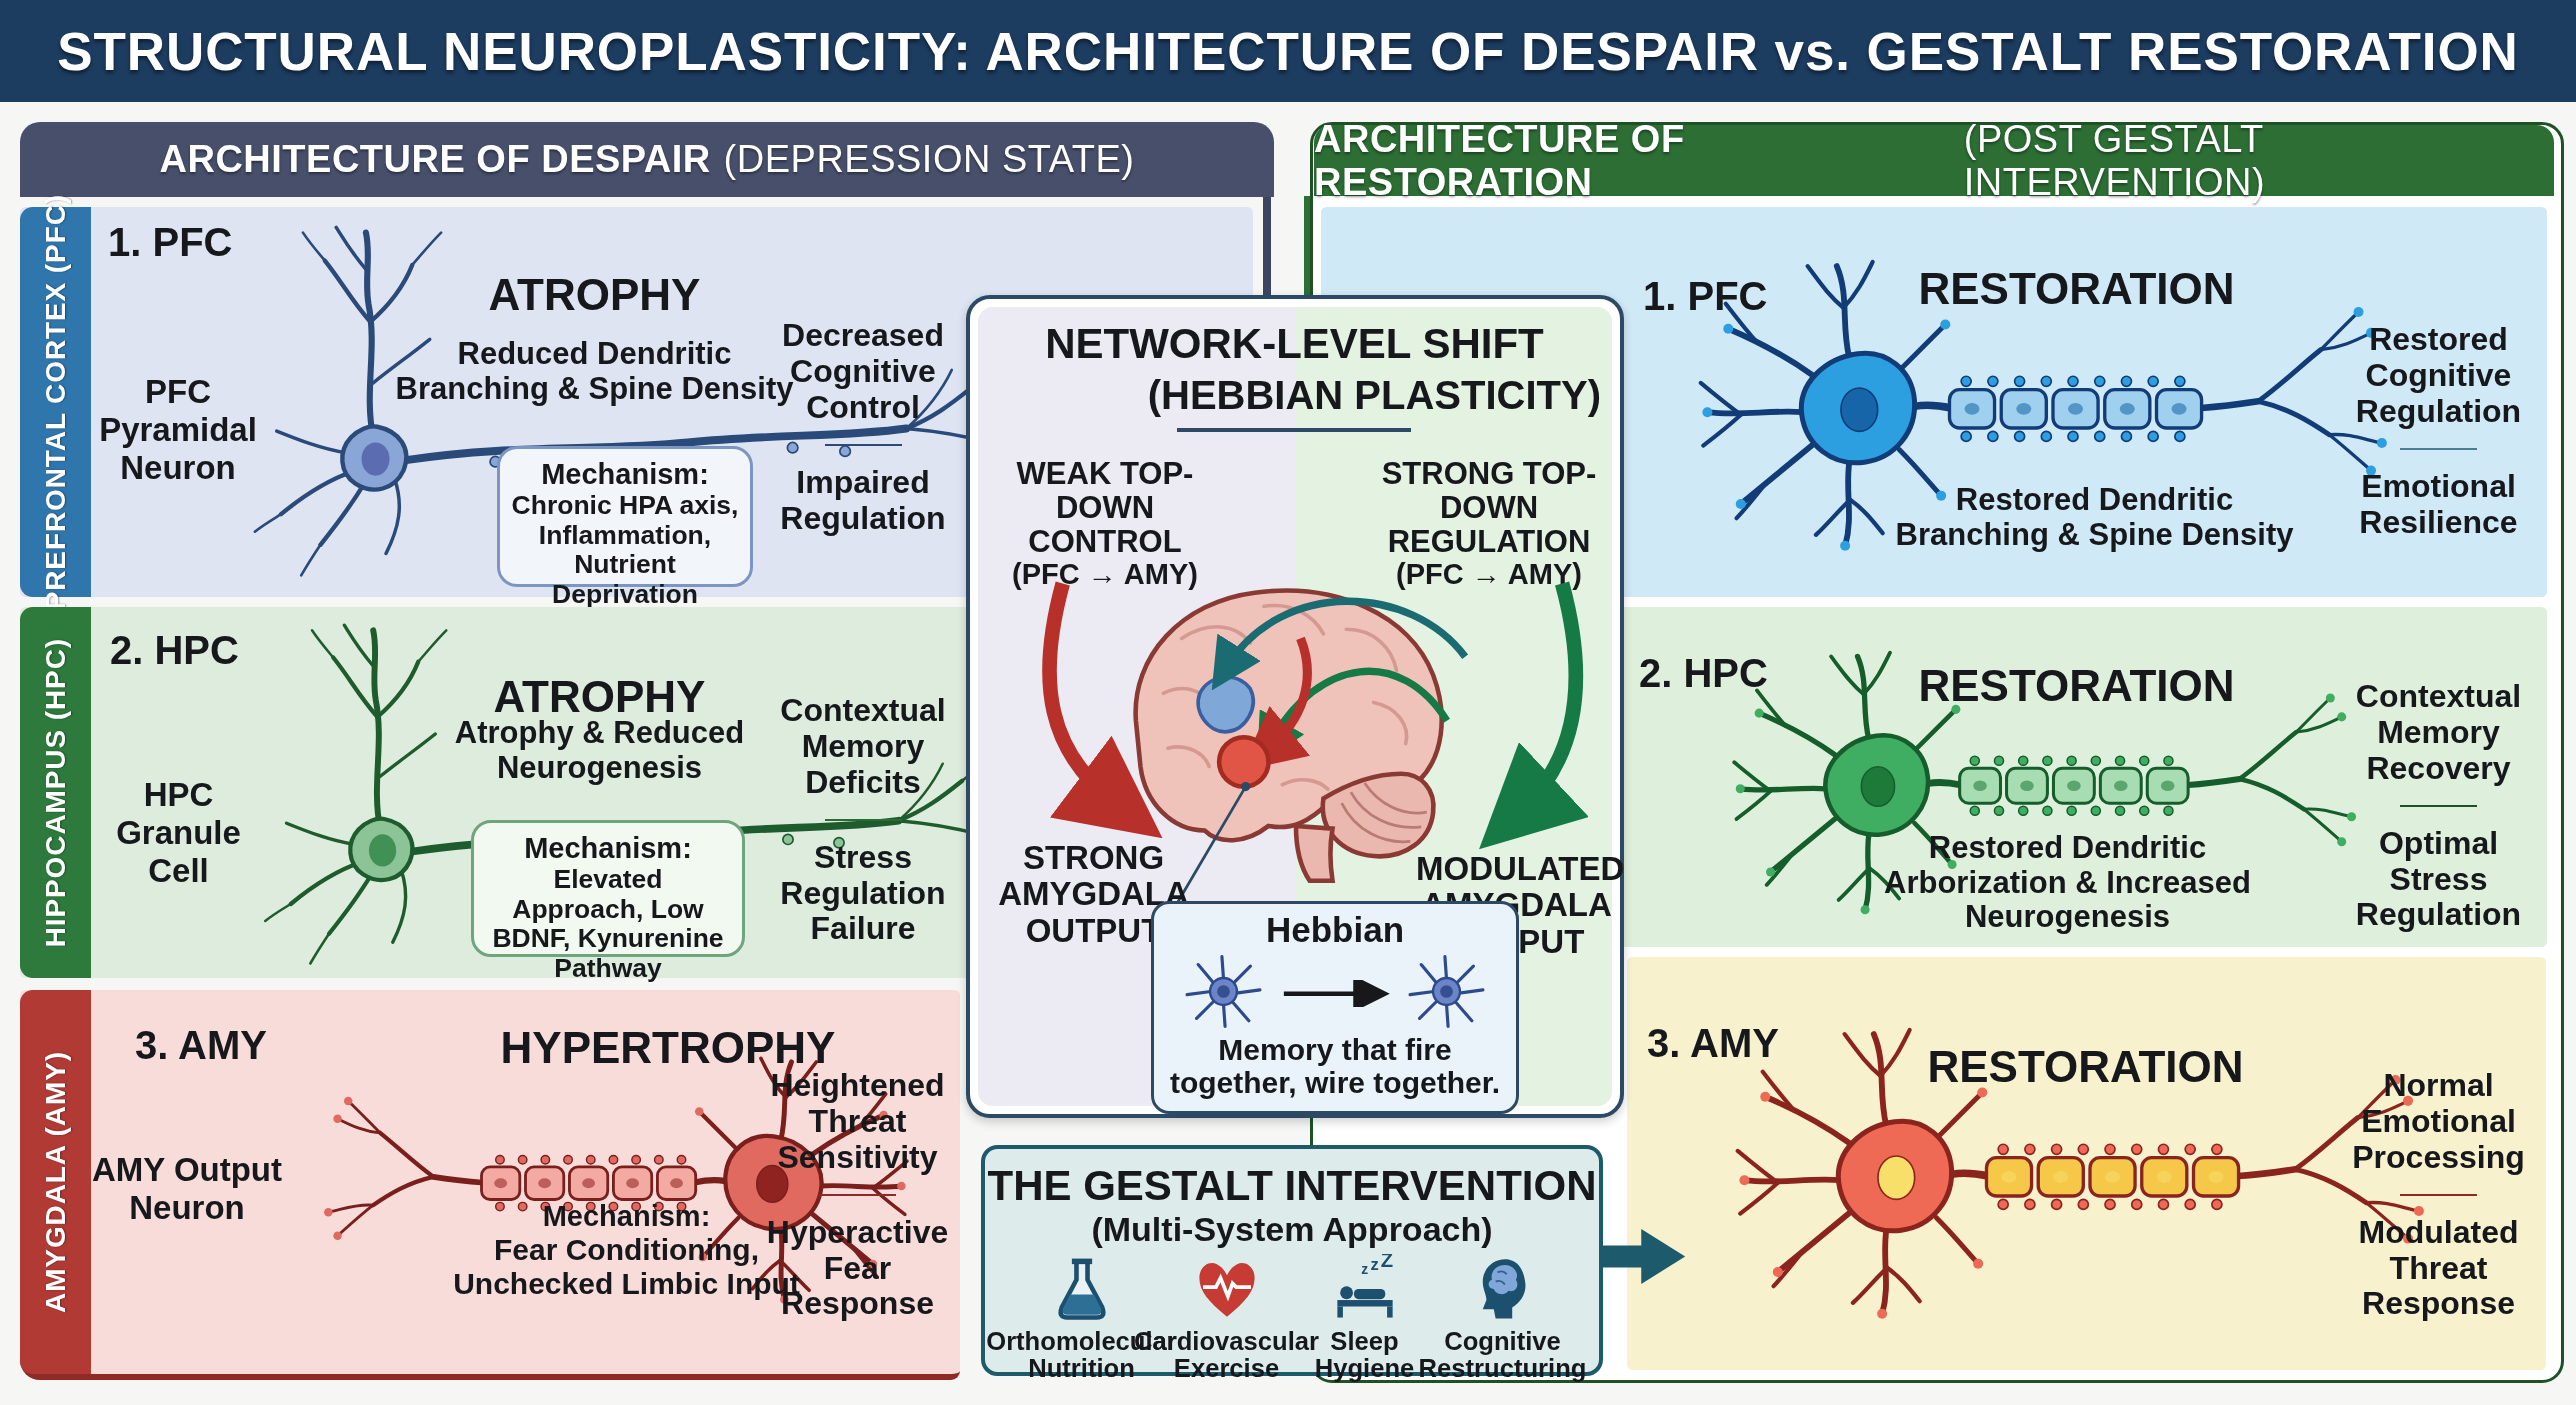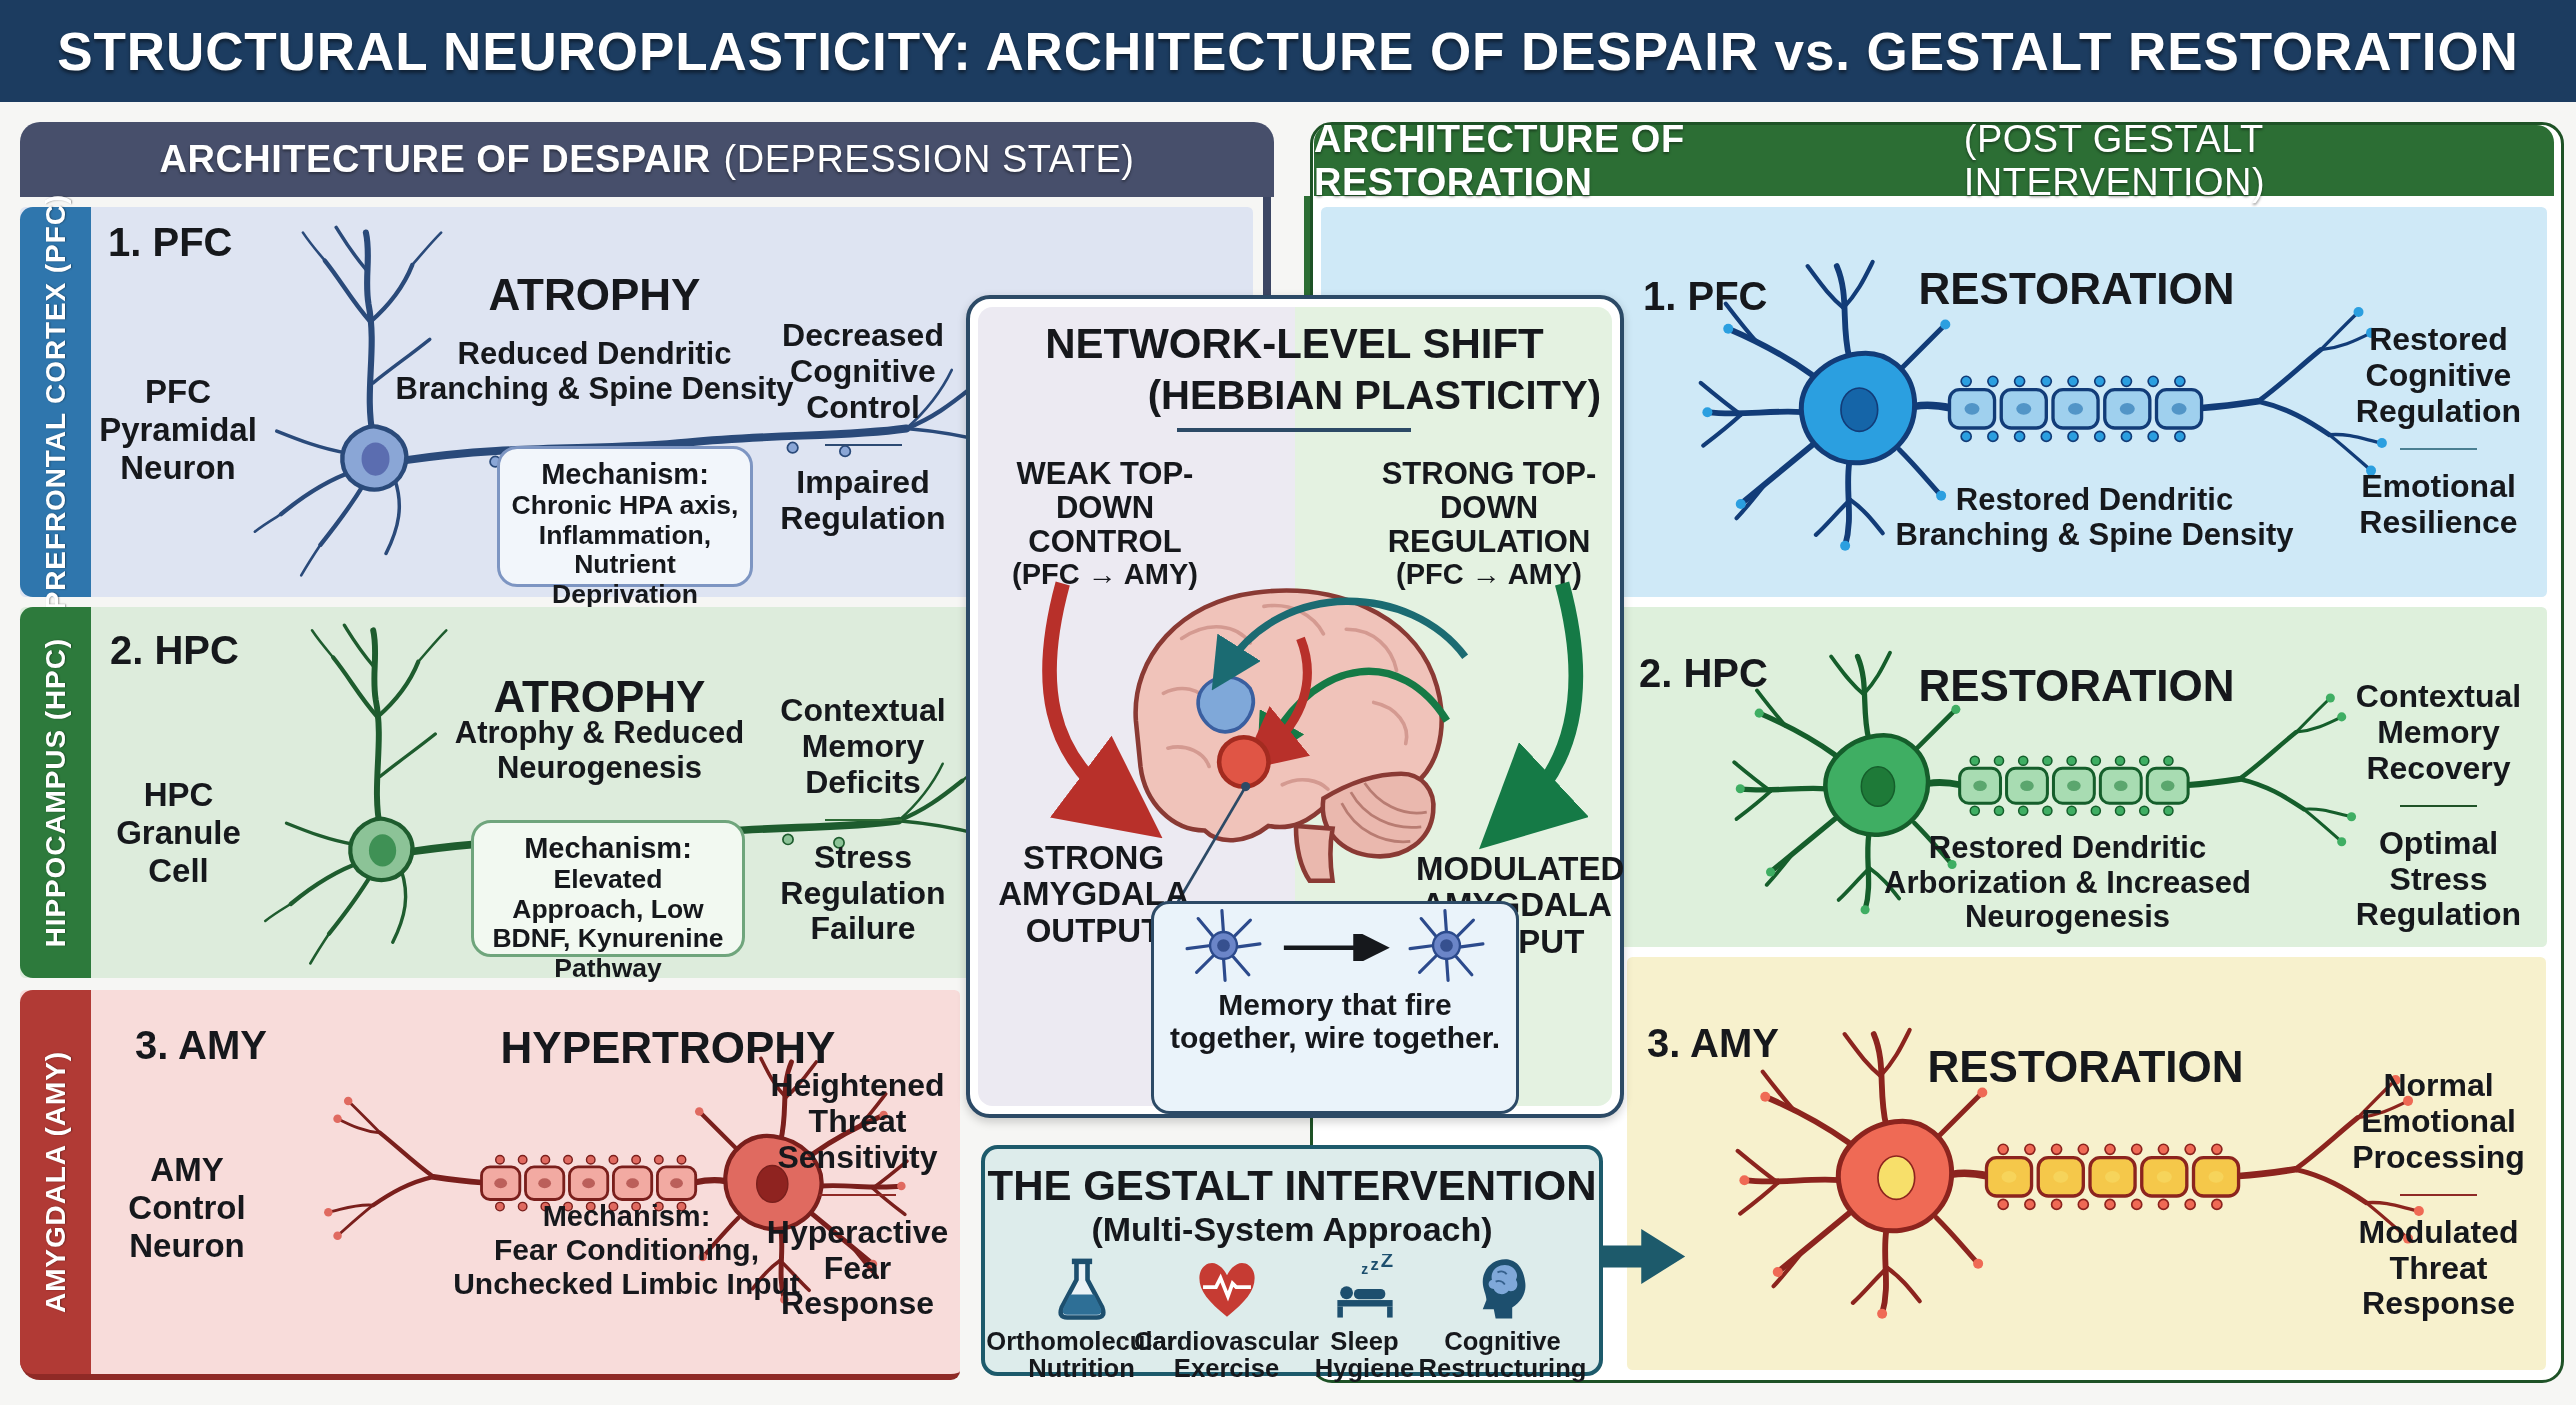--- a/index.html
+++ b/index.html
@@ -261,21 +261,21 @@
   <div class="abs row" style="left:20px;top:990px;width:940px;height:384px;background:#f8dcda;display:flex;border-bottom:6.4px solid #8f2a26;border-radius:5.5px 5.5px 9.1px 20px;">
     <div class="tab" style="background:#b13a35;">
       <span>AMYGDALA (AMY)</span>
     </div>
   </div>
   <svg class="abs neuron" style="left:256px;top:1008px;--ln:#7a1f1c;--fl:#e06a60;--my:#f2aaa2;--nuc:#8f2320;" width="695" height="349" viewBox="0 0 980 460">
       <use href="#sym-neuron-dense" transform="translate(980,0) scale(-1,1)"></use>
     </svg>
   <div class="abs idx" style="left:135px;top:1023px;">3. AMY</div>
   <div class="abs state" style="left:430px;top:1026px;width:476px;">HYPERTROPHY</div>
-  <div class="abs nlabel" style="left:91px;top:1151px;width:192px;">AMY Control Neuron</div>
+  <div class="abs nlabel" style="left:91px;top:1151px;width:192px;">AMY Output Neuron</div>
   <div class="abs mechplain" style="left:430px;top:1200px;width:393px;">
     <div class="mech-t">Mechanism:</div>
     <div class="mech-b" style="font-size:30px;">Fear Conditioning, Unchecked Limbic Input</div>
   </div>
   <div class="abs" style="left:759px;top:1068px;width:197px;">
     <div class="fx">Heightened Threat Sensitivity</div>
     <div class="fx-div" style="background:#8f2a26;"></div>
     <div class="fx">Hyperactive Fear Response</div>
   </div>
 
@@ -372,20 +372,21 @@
     <g>
       <circle cx="300" cy="532" r="5" fill="#2c4a66"></circle>
       <line x1="300" y1="532" x2="226" y2="658" stroke="#2c4a66" stroke-width="3"></line>
     </g>
   </svg>
 
   <div class="abs outp" style="left:993px;top:840px;width:201px;">STRONG AMYGDALA OUTPUT</div>
   <div class="abs outp" style="left:1416px;top:851px;width:201px;">MODULATED AMYGDALA OUTPUT</div>
 
   <div class="abs hebb" style="left:1151px;top:901px;width:362px;height:207px;">
+    <div class="hebb-t">Hebbian</div>
     <div style="display:flex;align-items:center;justify-content:center;gap:9.1px;margin-top:-33px;">
       <svg width="95" height="95" viewBox="0 0 120 120" style="--ln:#2c4a8c;--fl:#6b85c8;--nuc:#36508f;margin-top:27.4px;">
           <use href="#sym-neuron-mini"></use>
         </svg>
       <svg width="110" height="27.4" viewBox="0 0 120 30" style="margin-top:31px;">
           <line x1="4" y1="15" x2="100" y2="15" stroke="#16181c" stroke-width="5" marker-end="url(#mk)"></line>
         </svg>
       <svg width="95" height="95" viewBox="0 0 120 120" style="--ln:#2c4a8c;--fl:#6b85c8;--nuc:#36508f;margin-top:27.4px;">
           <use href="#sym-neuron-mini"></use>
         </svg>

